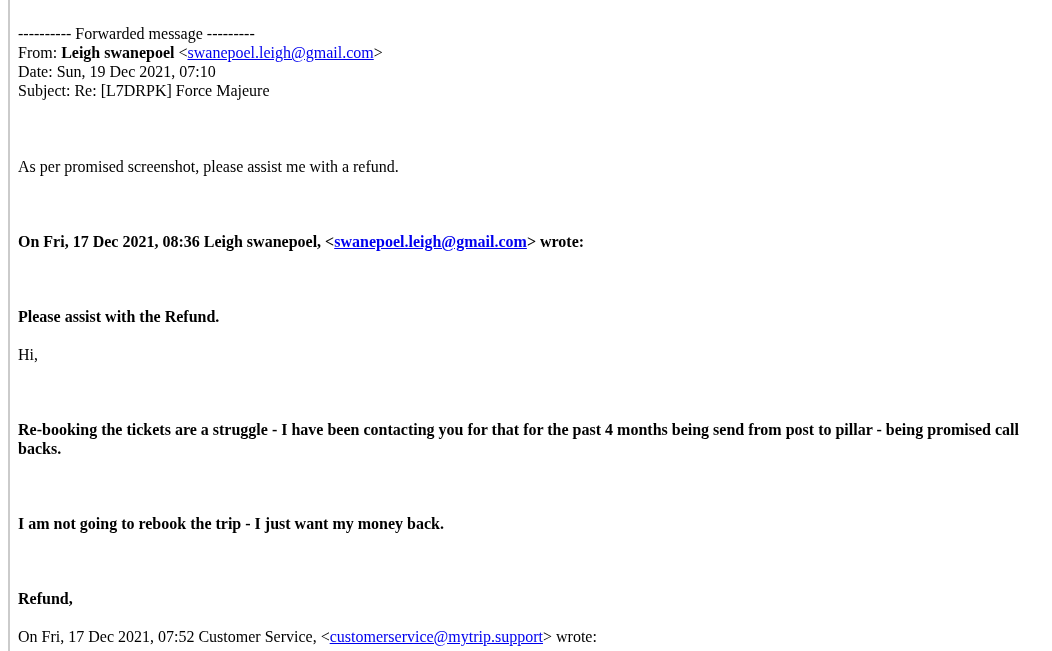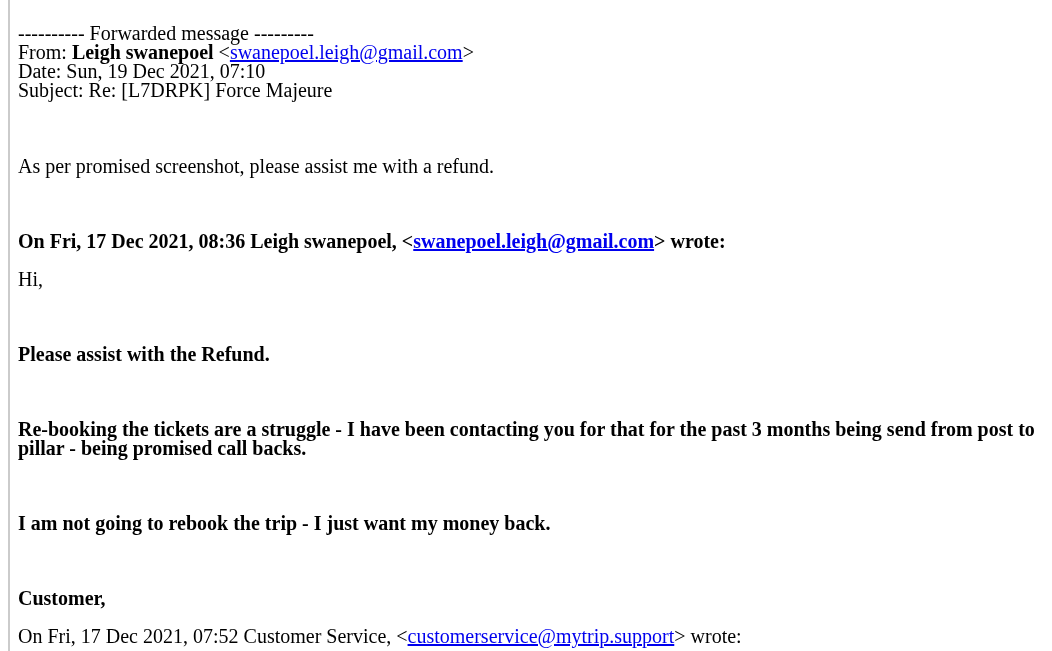--- a/index.html
+++ b/index.html
@@ -14,21 +14,21 @@
     overflow: hidden;
     position: relative;
   }
   .quoted-email {
     margin-left: 8px;
     height: 100%;
     box-sizing: border-box;
     border-left: 2px solid #cbcbcb;
     padding: 24px 4px 0 8px;
     font-family: "Liberation Serif", "DejaVu Serif", serif;
-    font-size: 20px;
+    font-size: 16px;
     line-height: 19px;
     color: #000000;
   }
   .line { margin: 0; }
   .para { margin: 0; }
   .mt57 { margin-top: 57px; }
   .mt56 { margin-top: 56px; font-weight: bold; }
   .mt19 { margin-top: 19px; }
   .b { font-weight: bold; margin-top: 24px; }
   .lnk {
@@ -48,26 +48,26 @@
       <div class="line">---------- Forwarded message ---------</div>
       <div class="line"><span>From: </span><span class="b">Leigh swanepoel</span><span> &lt;</span><a class="lnk">swanepoel.leigh@gmail.com</a><span>&gt;</span></div>
       <div class="line">Date: Sun, 19 Dec 2021, 07:10</div>
       <div class="line">Subject: Re: [L7DRPK] Force Majeure</div>
     </div>
 
     <p class="para mt57">As per promised screenshot, please assist me with a refund.</p>
 
     <p class="para mt56"><span>On Fri, 17 Dec 2021, 08:36 Leigh swanepoel, &lt;</span><a class="lnk">swanepoel.leigh@gmail.com</a><span>&gt; wrote:</span></p>
 
+    <p class="para mt56">Please assist with the Refund.</p>
+
     <p class="para mt19">Hi,</p>
 
-    <p class="para mt56">Please assist with the Refund.</p>
-
-    <p class="para mt56">Re-booking the tickets are a struggle - I have been contacting you for that for the past 3 months being send from post to pillar - being promised call backs.</p>
+    <p class="para mt56">Re-booking the tickets are a struggle - I have been contacting you for that for the past 4 months being send from post to pillar - being promised call backs.</p>
 
     <p class="para mt56">I am not going to rebook the trip - I just want my money back.</p>
 
-    <p class="para mt56">Customer,</p>
+    <p class="para mt56">Refund,</p>
 
     <p class="para mt19"><span>On Fri, 17 Dec 2021, 07:52 Customer Service, &lt;</span><a class="lnk">customerservice@mytrip.support</a><span>&gt; wrote:</span></p>
 
   </div>
 </div>
 
 </body></html>

